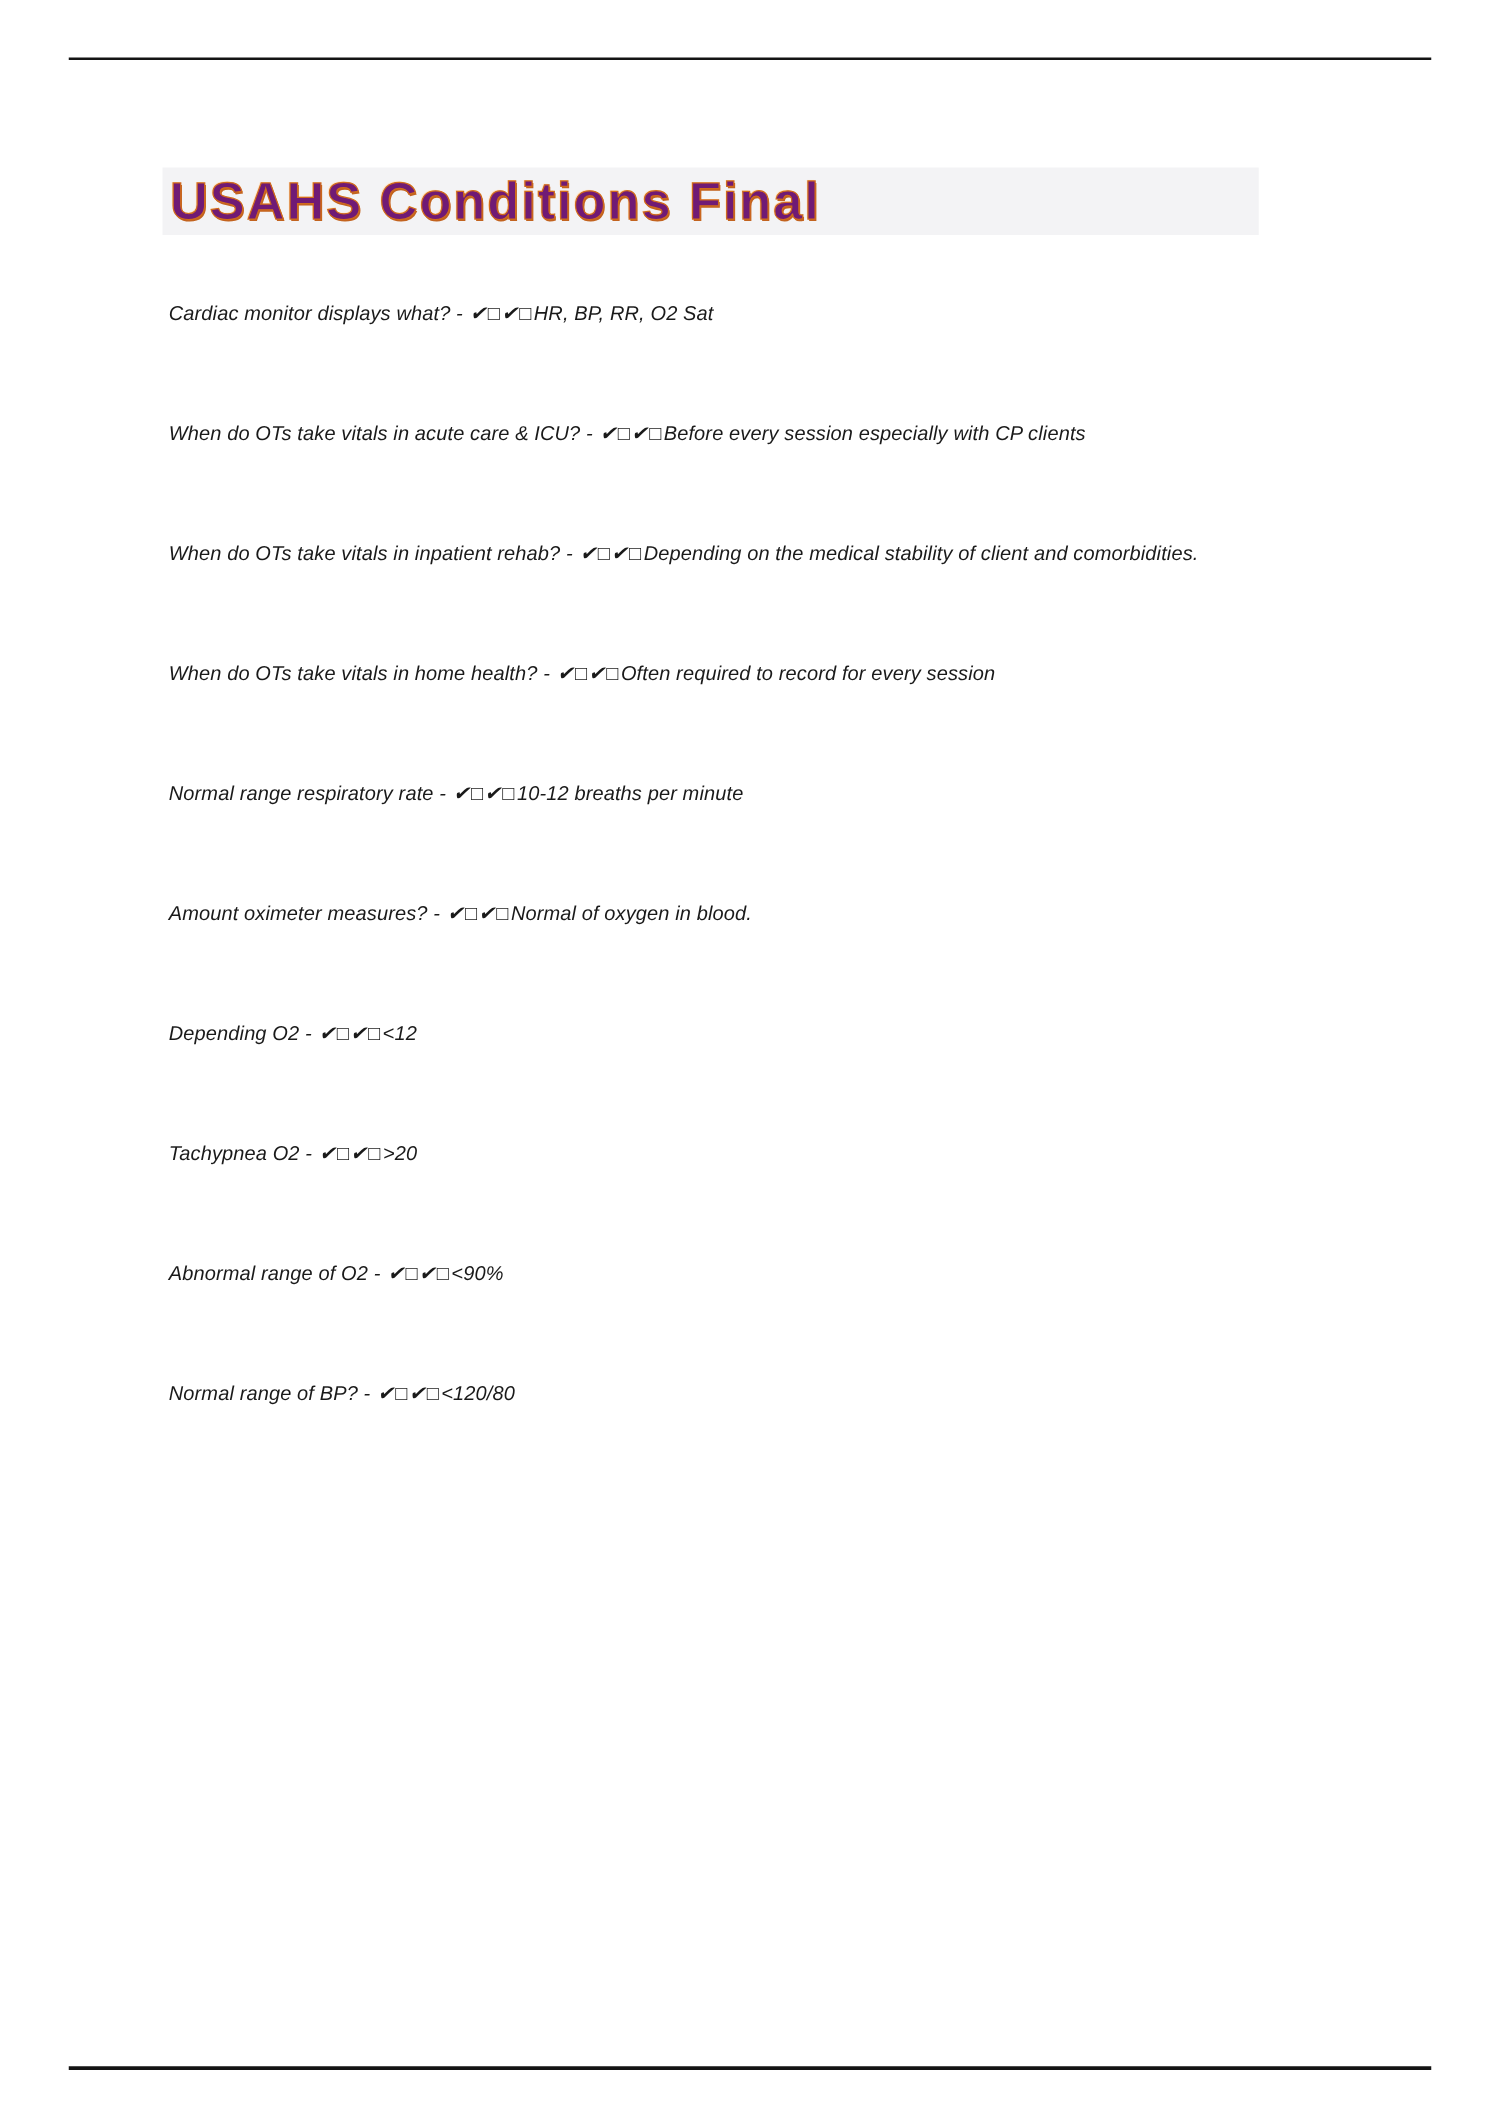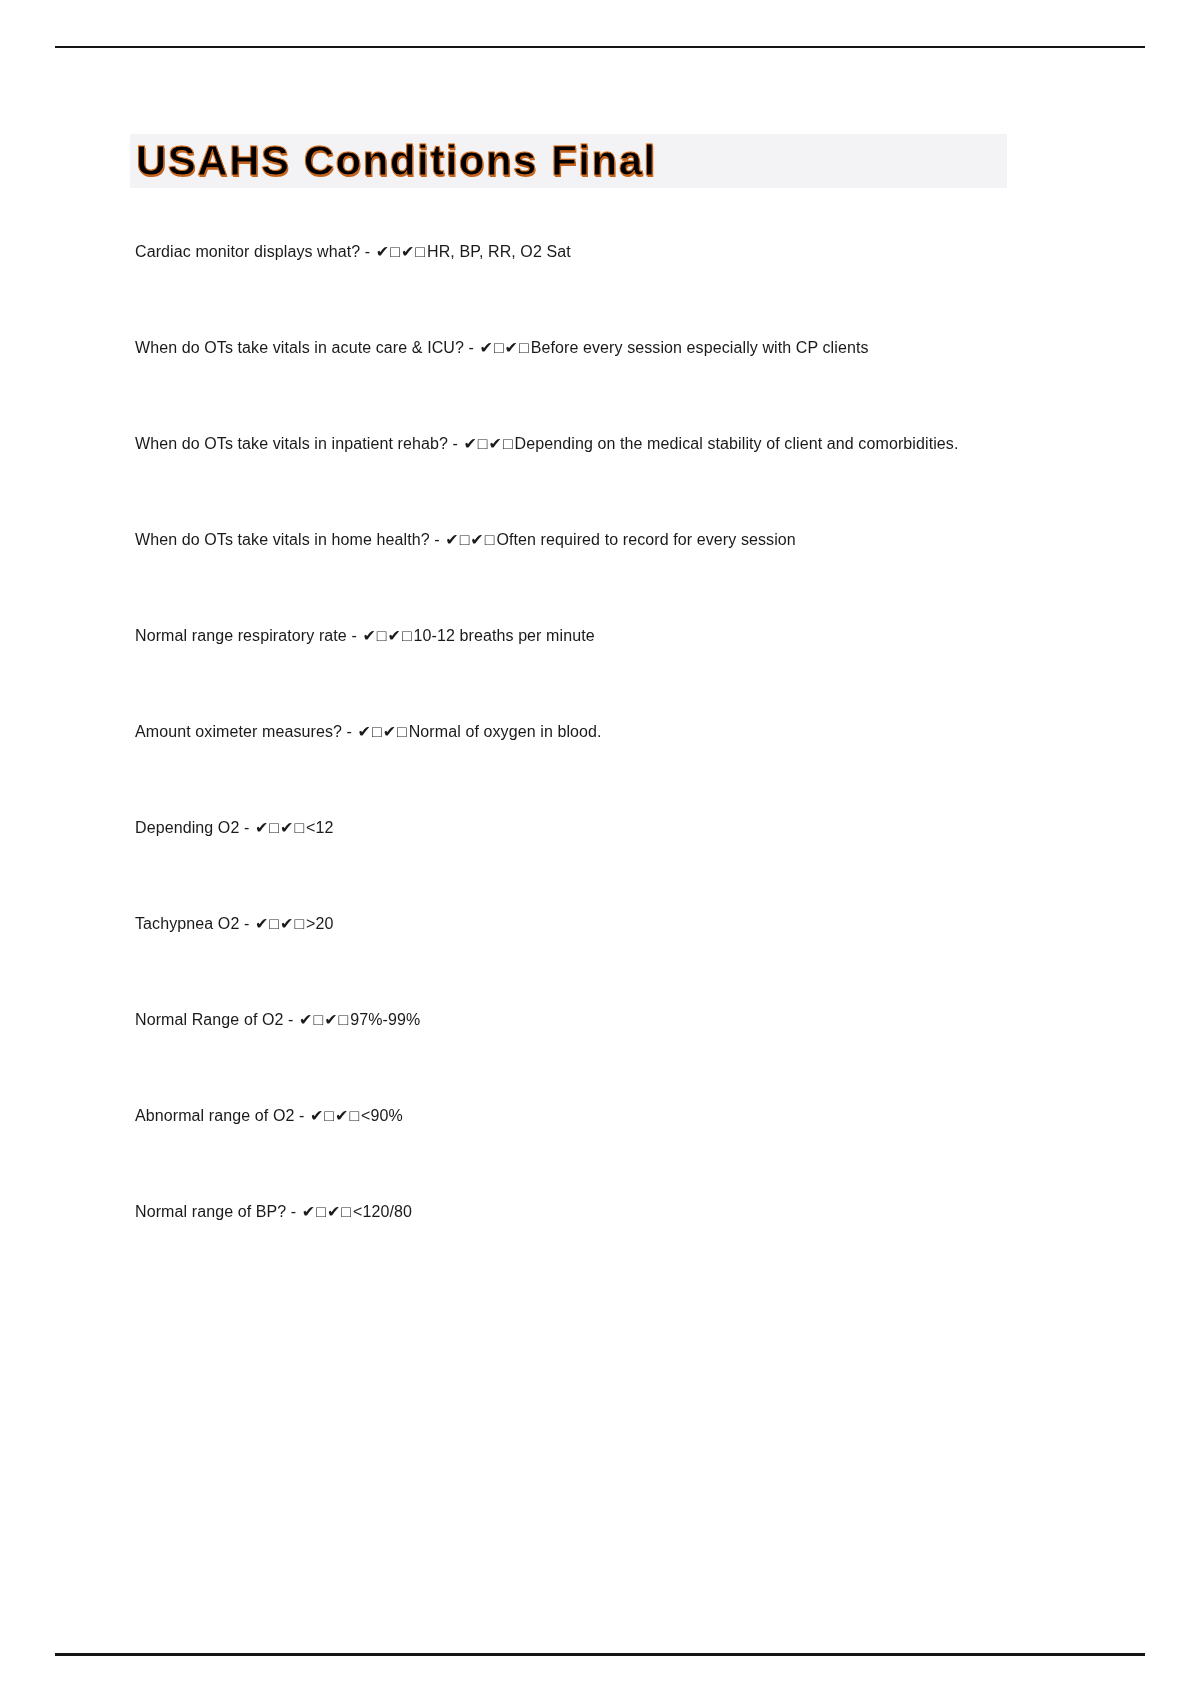--- a/index.html
+++ b/index.html
@@ -38,21 +38,21 @@
     background: #f3f3f5;
     display: flex;
     align-items: center;
     padding-left: 6px;
   }
 
   .title-text {
     font-size: 42px;
     font-weight: bold;
     letter-spacing: 1.5px;
-    color: #000000;
+    color: #701a75;
     -webkit-text-stroke: 1px #d06a1d;
     text-shadow:
       1px 2px 0 #c2631f,
       -1px -1px 0 #ffe3c4,
       0 0 2px rgba(255,255,255,0.8);
     white-space: nowrap;
   }
 
   .qa-list {
     position: absolute;
@@ -60,20 +60,21 @@
     top: 241px;
     width: 900px;
   }
 
   .qa-item {
     font-size: 16px;
     line-height: 22px;
     color: #1a1a1a;
     margin-bottom: 74px;
     letter-spacing: 0.1px;
+    font-style: italic;
   }
 
   .qa-item .marker {
     letter-spacing: 1px;
     padding: 0 1px;
   }
 </style>
 </head>
 <body>
 
@@ -95,21 +96,20 @@
   <p class="qa-item"><span>When do OTs take vitals in home health?</span><span> - </span><span class="marker">✔□✔□</span><span>Often required to record for every session</span></p>
 
   <p class="qa-item"><span>Normal range respiratory rate</span><span> - </span><span class="marker">✔□✔□</span><span>10-12 breaths per minute</span></p>
 
   <p class="qa-item"><span>Amount oximeter measures?</span><span> - </span><span class="marker">✔□✔□</span><span>Normal of oxygen in blood.</span></p>
 
   <p class="qa-item"><span>Depending O2</span><span> - </span><span class="marker">✔□✔□</span><span>&lt;12</span></p>
 
   <p class="qa-item"><span>Tachypnea O2</span><span> - </span><span class="marker">✔□✔□</span><span>&gt;20</span></p>
 
-  <p class="qa-item"><span>Normal Range of O2</span><span> - </span><span class="marker">✔□✔□</span><span>97%-99%</span></p>
 
   <p class="qa-item"><span>Abnormal range of O2</span><span> - </span><span class="marker">✔□✔□</span><span>&lt;90%</span></p>
 
   <p class="qa-item"><span>Normal range of BP?</span><span> - </span><span class="marker">✔□✔□</span><span>&lt;120/80</span></p>
 </div>
 
   <div class="rule rule-bottom"></div>
 
 </div>
 

